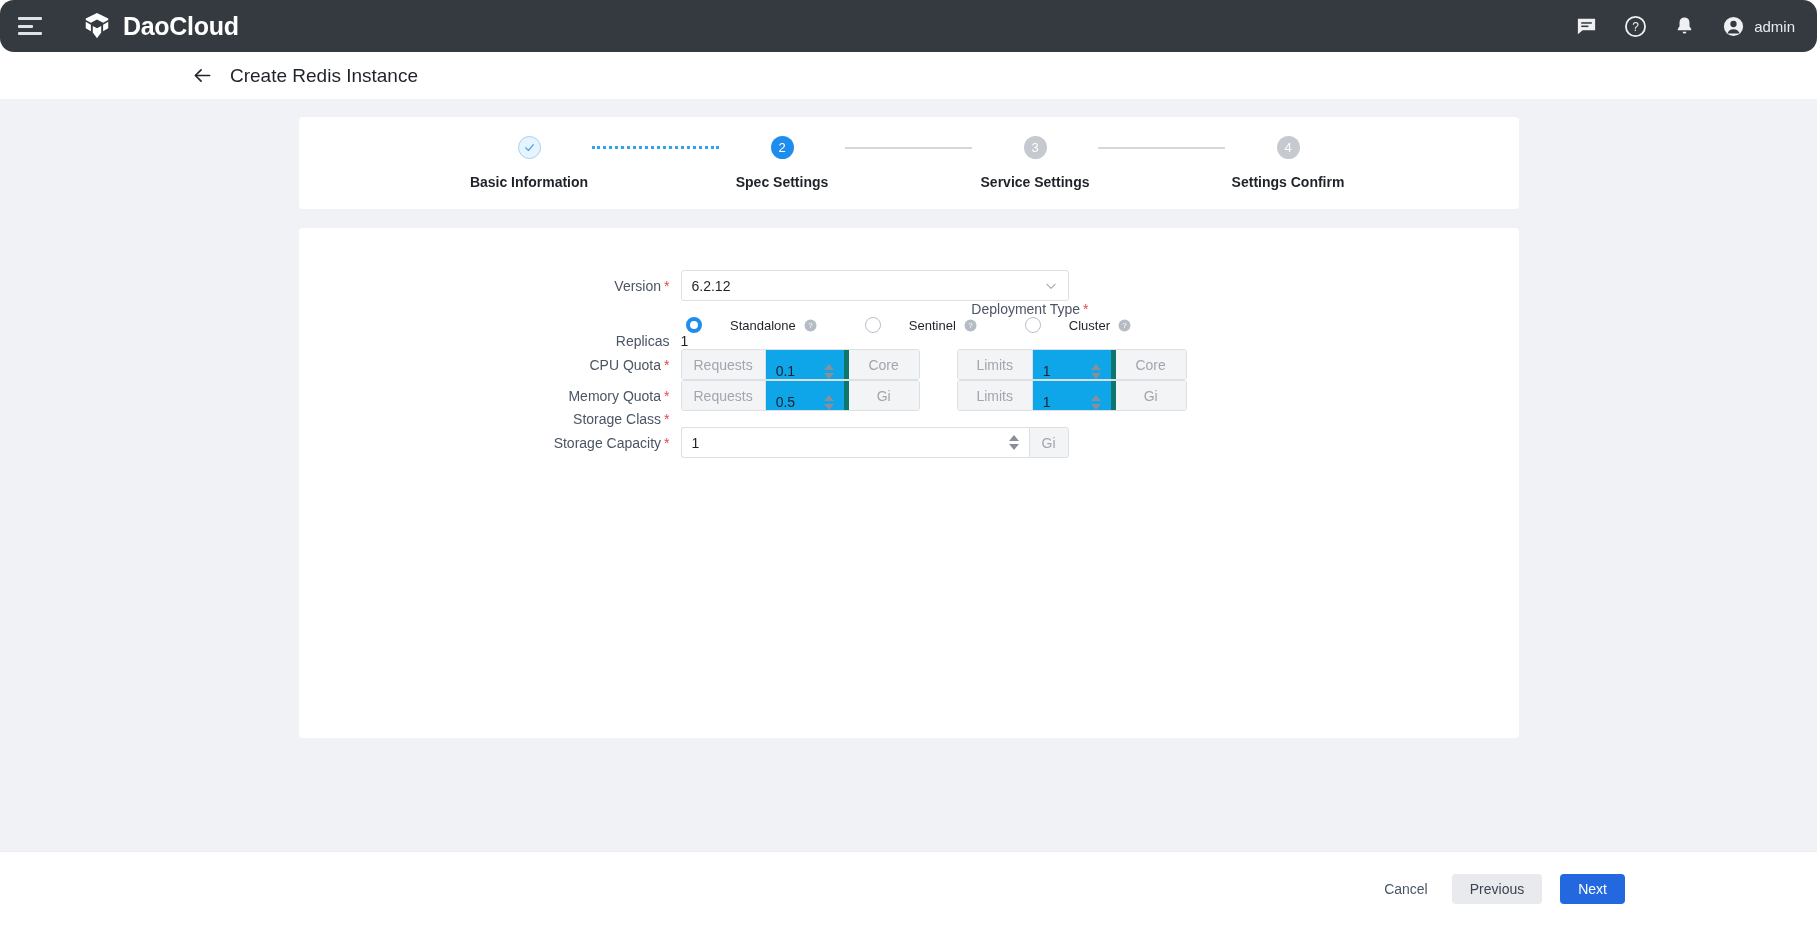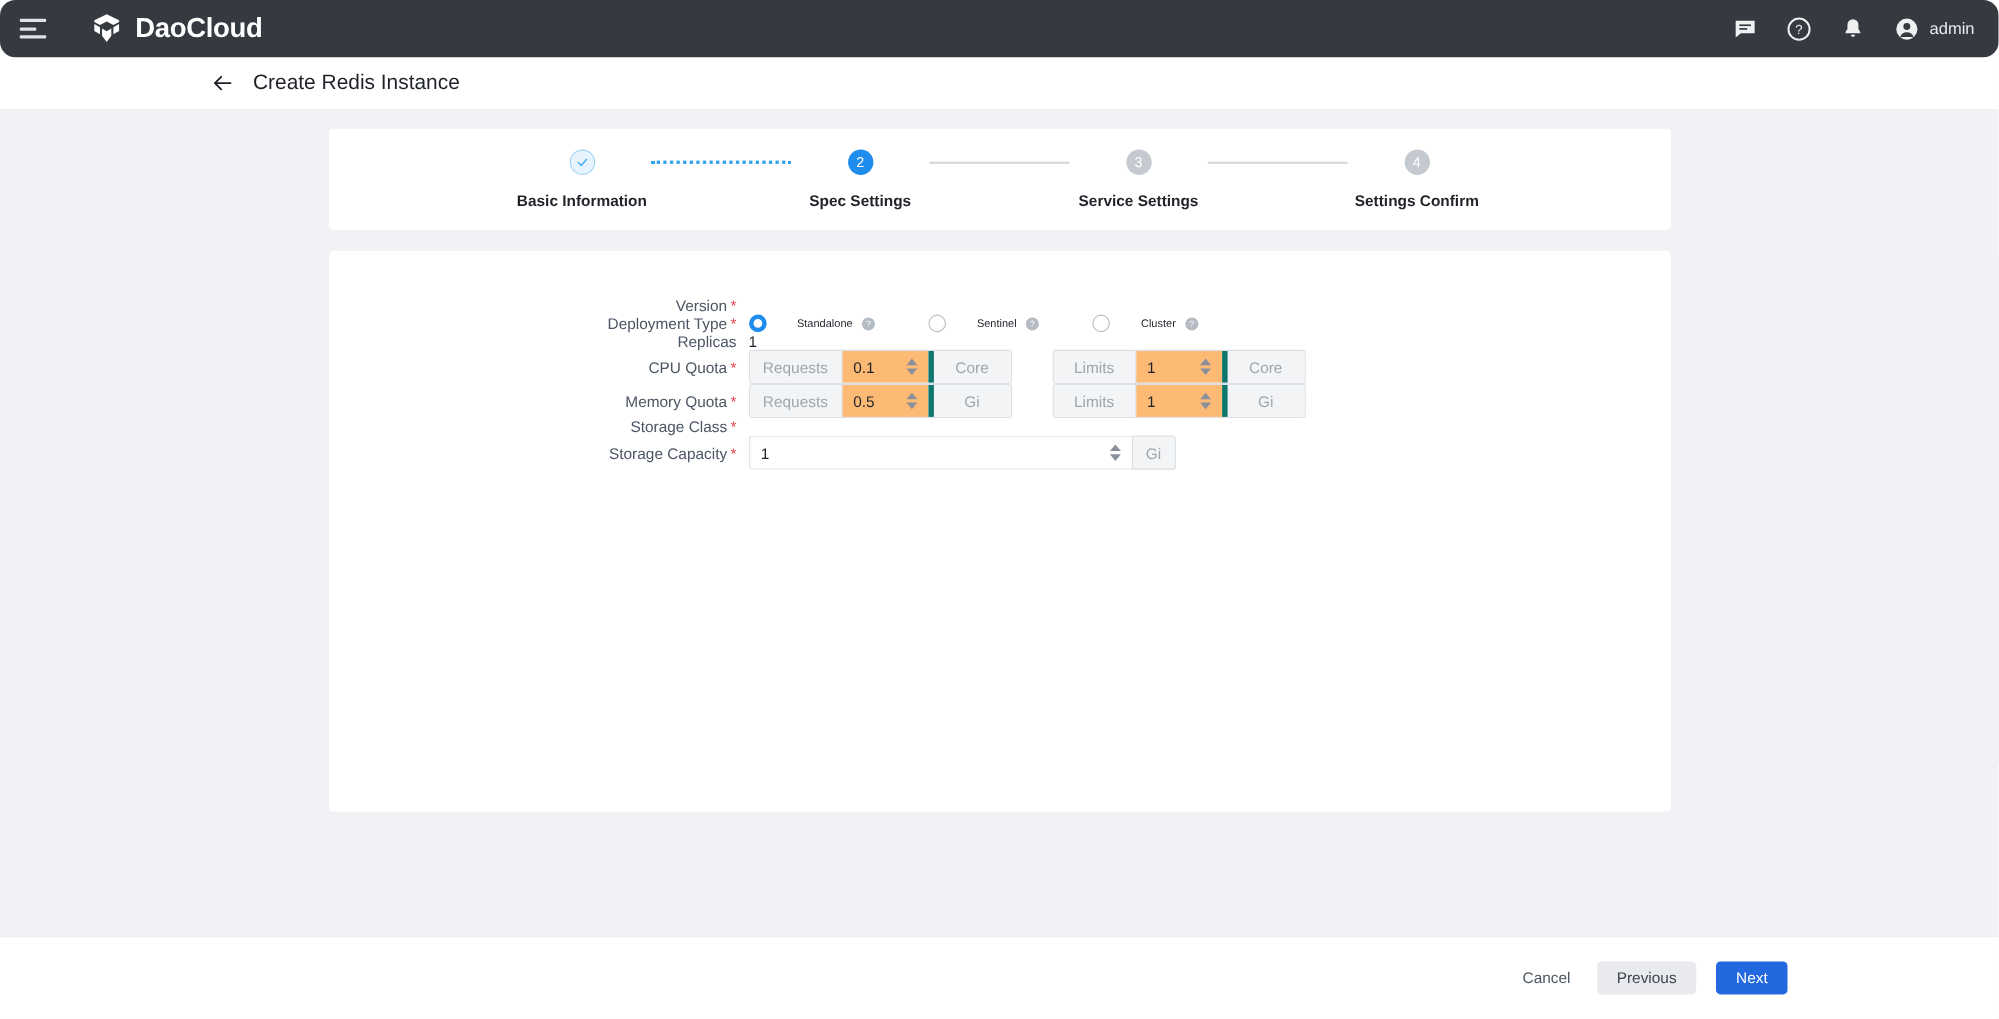--- a/index.html
+++ b/index.html
@@ -128,21 +128,21 @@
 
   
   .radios { display:flex; align-items:center; gap: 48px; }
   .radio { display:flex; align-items:center; gap: 8px; cursor:pointer; }
   .radio-mark {
     width: 16px; height: 16px; border-radius:50%;
     border: 1.5px solid #b9bfc7; background:#fff;
     display:flex; align-items:center; justify-content:center;
   }
   .radio-mark.checked { border: 4.5px solid #1f8ded; background:#fff; }
-  .radio-label { font-size: 10px; color:#1f2329;margin-left:20px; }
+  .radio-label { font-size: 13px; color:#1f2329;margin-left:20px; }
   .help-icon { width:13px; height:13px; display:block; cursor:pointer; }
 
   .plain-value { font-size: 14px; color:#1f2329; }
 
   
   .qgroup { display:flex; align-items:center; }
   .qgroup + .qgroup { margin-left: 9px; padding-left: 28px; }
   .qbox {
     height: 31px;
     border: 1px solid #dcdfe3;
@@ -154,26 +154,26 @@
   .addon {
     background:#f3f4f6; height:100%;
     display:flex; align-items:center; justify-content:center;
     font-size: 14px; color:#a0a6ad;
     padding: 0 12px;
     border-right: 1px solid #dcdfe3;
     min-width: 75px;
   }
   .addon.right { border-right:none; border-left: 5px solid #0f766e; }
   .numinput {
-    display:flex; align-items:center;
+    display:flex; align-items:flex-end;
     height:100%;
     width: 78px;
     padding-left: 10px;
     font-size: 14px; color:#1f2329;
-    background:#fdba74;
+    background:#0ea5e9;
   }
   .numinput .v { flex:1; }
   .spin {
     display:flex; flex-direction:column; align-items:center; justify-content:center;
     gap: 3px; width: 18px; cursor:pointer; margin-right: 6px;
   }
   .spin .up, .spin .down { width:0; height:0; border-left:5px solid transparent; border-right:5px solid transparent; }
   .spin .up { border-bottom: 6px solid #8a9099; }
   .spin .down { border-top: 6px solid #8a9099; }
 
@@ -190,21 +190,21 @@
   .cap-unit {
     height:31px; min-width: 40px;
     border:1px solid #dcdfe3; border-radius:0 3px 3px 0;
     background:#f3f4f6;
     display:flex; align-items:center; justify-content:center;
     font-size:14px; color:#a0a6ad;
   }
 
   
   .r-version   { margin-top: 20px; }
-  .r-deploy    { margin-top: 17px; }
+  .r-deploy    { margin-top: 17px; flex-direction: column; }
   .r-replicas  { margin-top: 17px; }
   .r-cpu       { margin-top: 17px; }
   .r-mem       { margin-top: 18px; }
   .r-sclass    { margin-top: 17px; }
   .r-scap      { margin-top: 18px; }
 
   
   .footer {
     height: 75px;
     background:#ffffff;
@@ -317,20 +317,28 @@
     </div>
   </div>
 
   <div class="card card-form">
     <div class="form">
 
       <div class="row r-version">
         <div class="label">
           <span>Version</span><span class="req">*</span>
         </div>
+        <div class="field">
+          <div class="select">
+            <span>6.2.12</span>
+            <svg class="caret" width="14" height="14" viewBox="0 0 24 24">
+              <path d="M5 9 L12 16 L19 9" fill="none" stroke="#a8aeb6" stroke-width="1.9" stroke-linecap="round" stroke-linejoin="round"></path>
+            </svg>
+          </div>
+        </div>
       </div>
 
       <div class="row r-deploy">
         <div class="label">
           <span>Deployment Type</span><span class="req">*</span>
         </div>
         <div class="field">
           <div class="radios">
 
             <div class="radio">

